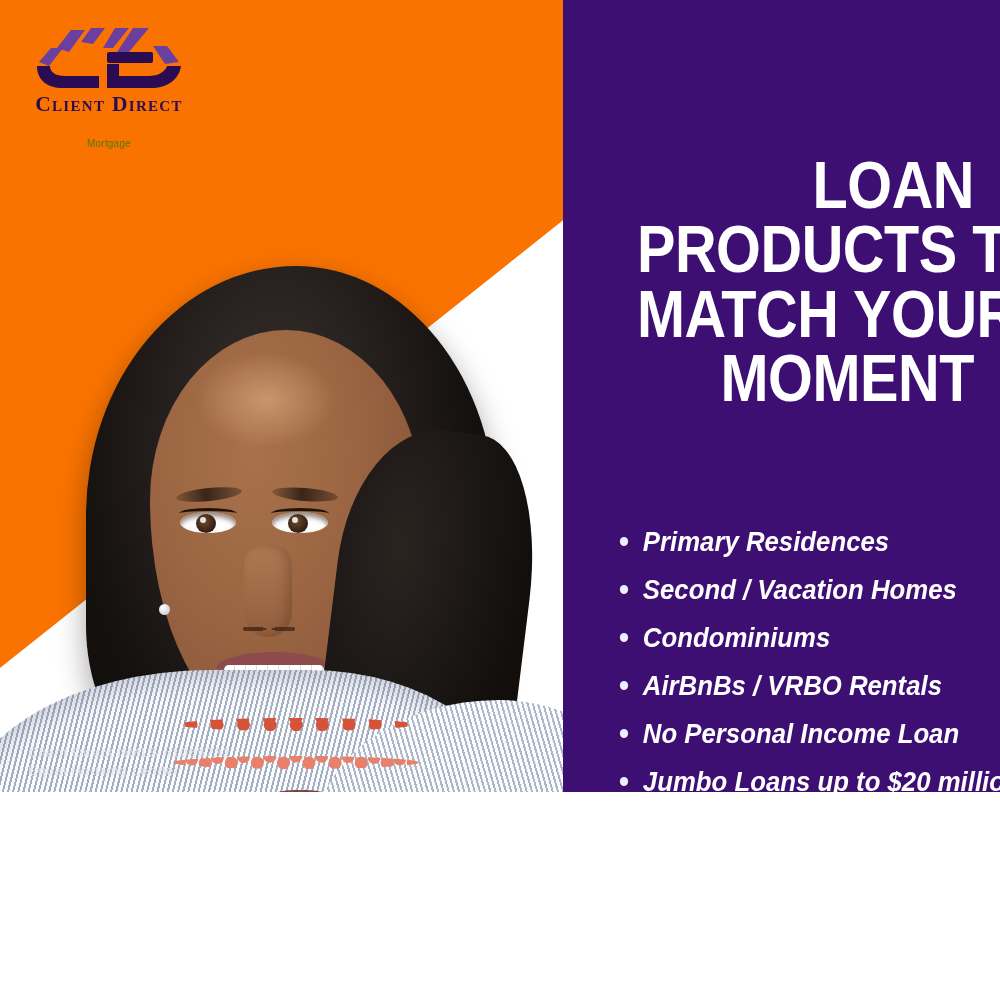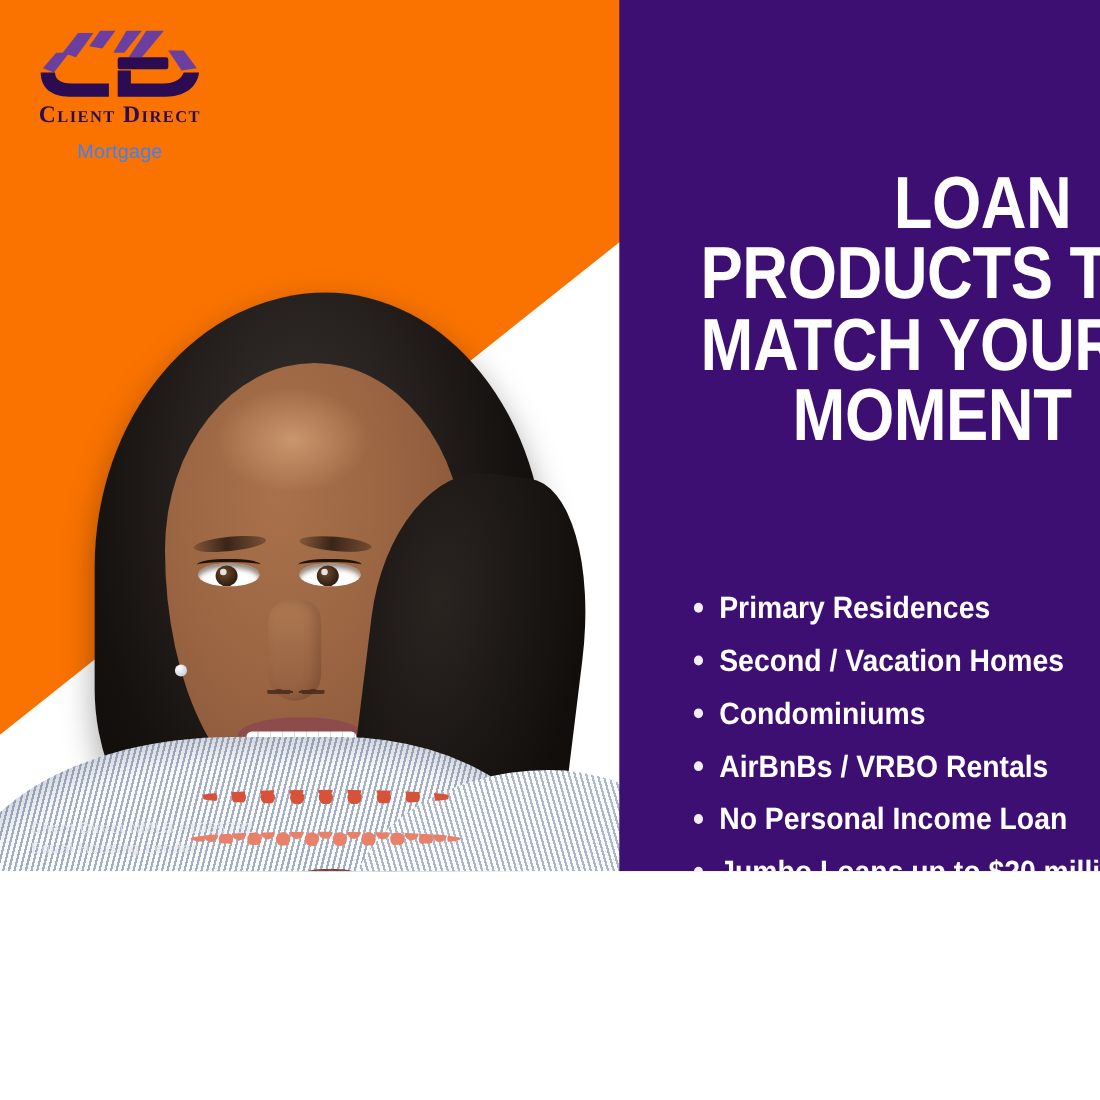--- a/index.html
+++ b/index.html
@@ -290,24 +290,24 @@
     font-family: "Liberation Serif", serif;
     font-weight: 700;
     font-size: 21.5px;
     letter-spacing: 1.3px;
     color: #2b0b52;
     font-variant: small-caps;
     line-height: 1;
   }
   .logo-sub {
     display: block;
-    margin-top: 13px;
+    margin-top: 23px;
     font-family: "Liberation Sans", sans-serif;
-    font-size: 18px;
-    color: #3b82f6;
+    font-size: 10px;
+    color: #4d7c0f;
     letter-spacing: .2px;
     line-height: 1;
   }
 
   
   .panel {
     position: absolute;
     left: 563px;
     top: 0;
     width: 437px;
@@ -346,22 +346,23 @@
   }
   .headline span { display: block; white-space: nowrap; }
 
   .bullets {
     position: absolute;
     left: 618px;
     top: 528px;
     width: 372px;
     z-index: 7;
     list-style: none;
-    margin: 11px;
+    margin: 0;
     padding: 0;
+    font-style: italic;
   }
   .bullets li {
     position: relative;
     color: #ffffff;
     font-family: "Liberation Sans", sans-serif;
     font-weight: 700;
     font-size: 28px;
     line-height: 1;
     height: 48px;
     padding-left: 27px;

